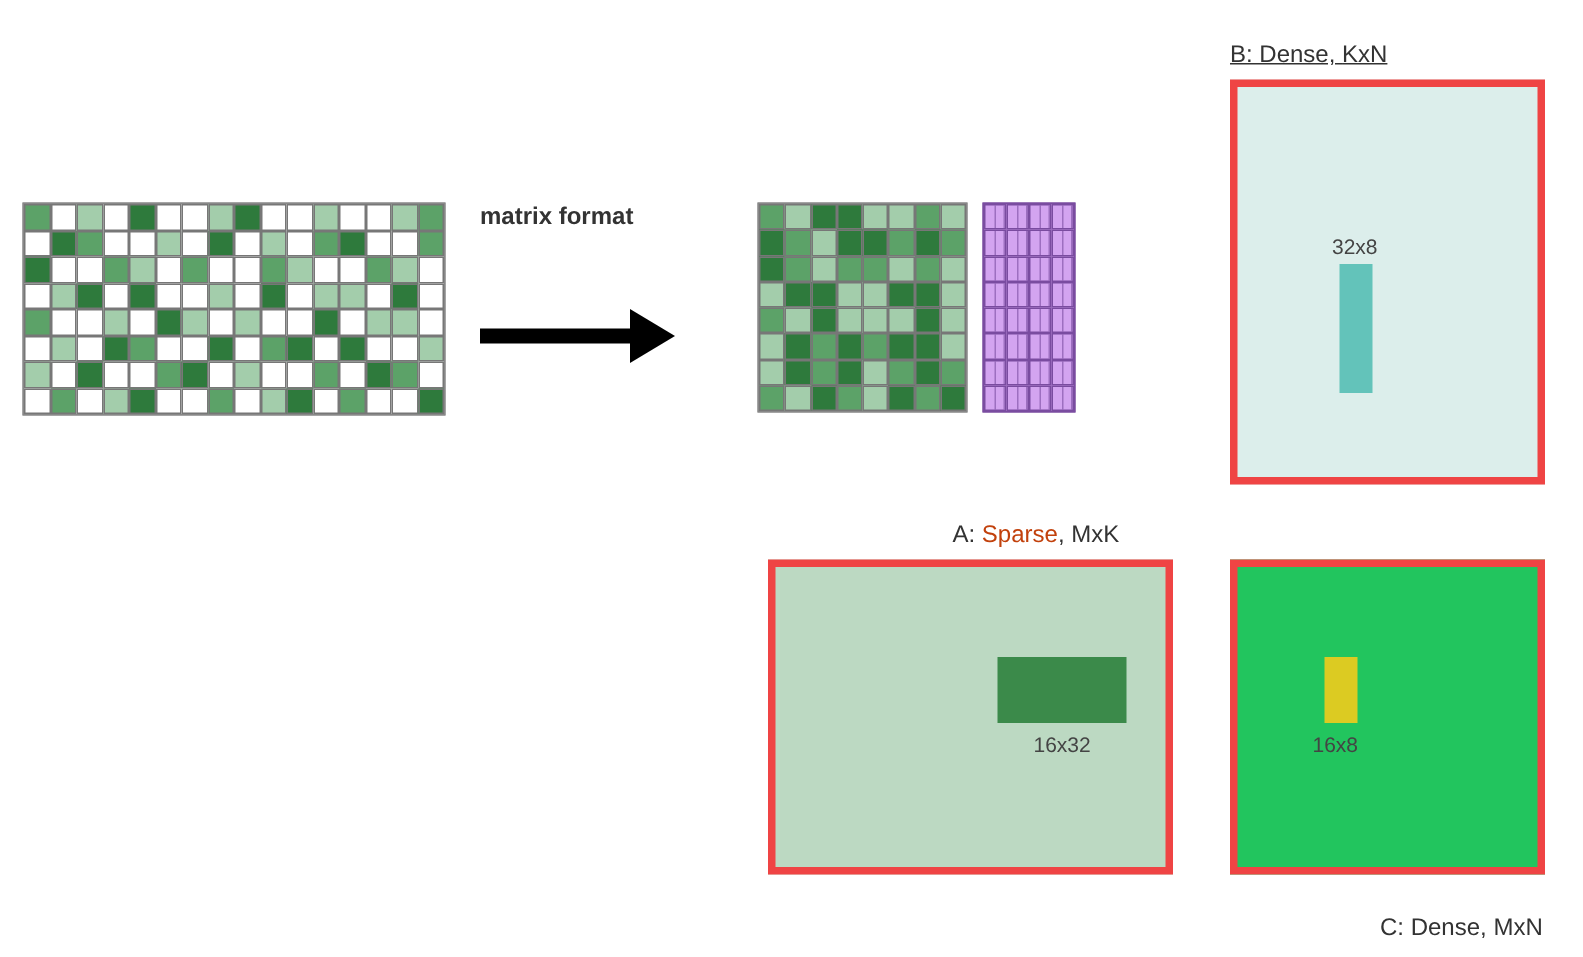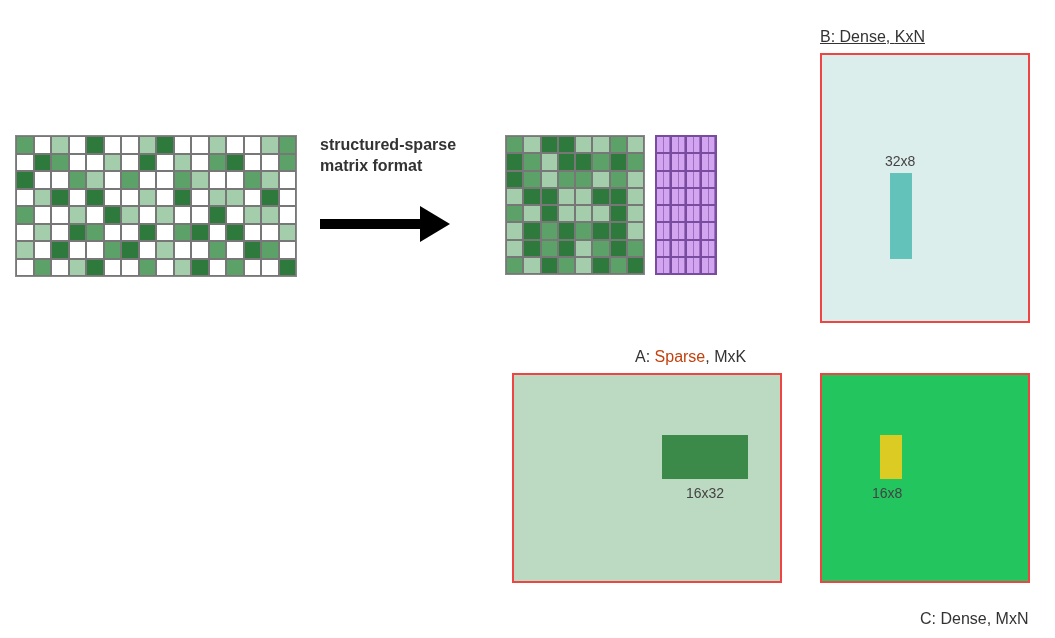--- a/index.html
+++ b/index.html
@@ -61,21 +61,21 @@
   .arrow .head {
     width:0; height:0;
     border-top: 18px solid transparent;
     border-bottom: 18px solid transparent;
     border-left: 30px solid #000;
   }
 
   .caption-bold { font-weight: bold; line-height: 1.3; }
 
   
-  .bigbox { border: 2px solid #ef4444; box-sizing:border-box; }
+  .bigbox { border: 5px solid #ef4444; box-sizing:border-box; }
   .green-word { color:#c2410c; }
 
   .inner-label { font-size:14px; color:#444; }
 </style>
 </head>
 <body>
 
 <div id="sparse" class="abs sparse-grid" style="left:15px; top:135px; width:280px;">
     <div class="cell c-m"></div>
     <div class="cell c-w"></div>
@@ -201,21 +201,20 @@
     <div class="cell c-l"></div>
     <div class="cell c-d"></div>
     <div class="cell c-w"></div>
     <div class="cell c-m"></div>
     <div class="cell c-w"></div>
     <div class="cell c-w"></div>
     <div class="cell c-d"></div>
   </div>
 
 <div class="abs caption-bold" style="left:320px; top:135px; width:180px;">
-  <div>structured-sparse</div>
   <div>matrix format</div>
 </div>
 <div class="abs arrow" style="left:320px; top:206px;">
   <div class="shaft"></div>
     <div class="head"></div>
 </div>
 
 <div id="dense" class="abs dense-grid" style="left:505px; top:135px; width:138px;">
     <div class="cell c-m"></div>
     <div class="cell c-l"></div>

